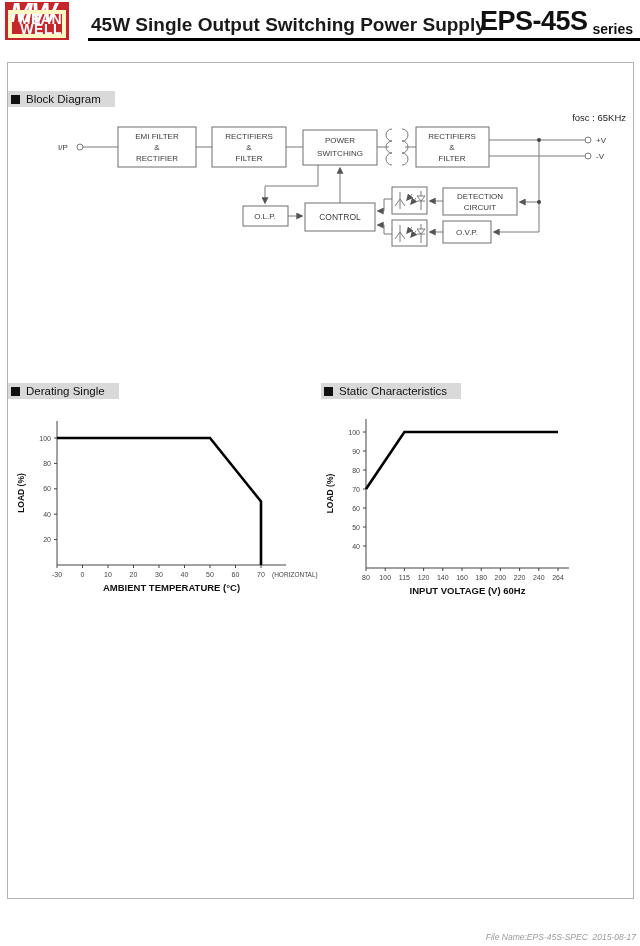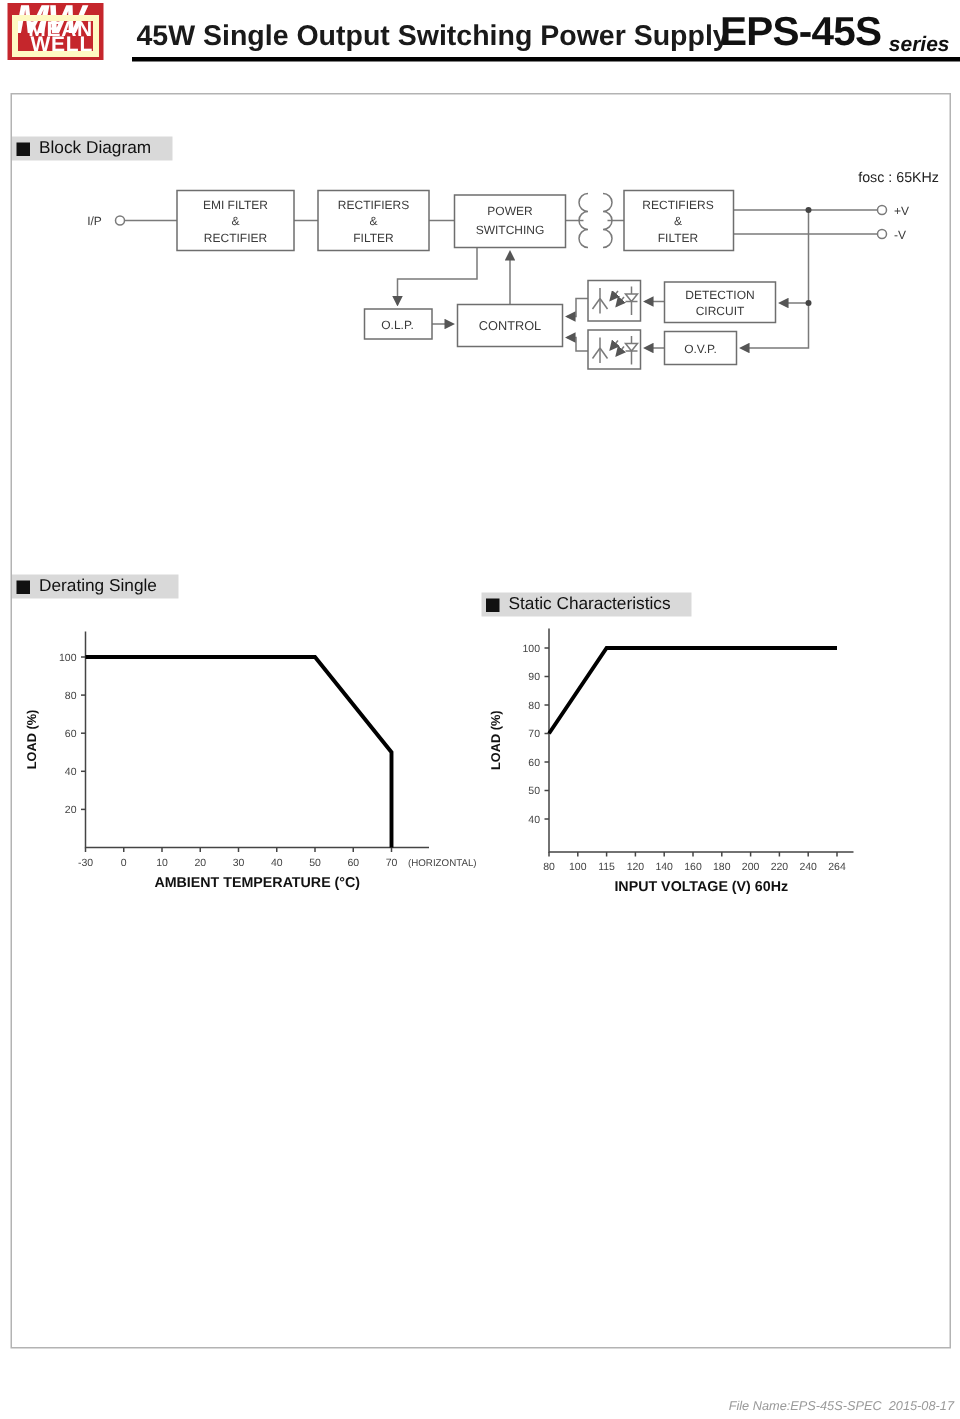--- a/index.html
+++ b/index.html
@@ -8,21 +8,21 @@
   
   .logo{position:absolute;left:5px;top:2px;width:64px;height:38px;background:#c5262c;}
   .logo-mw{position:absolute;top:-3px;left:5px;font-style:italic;font-weight:bold;
            font-size:27px;letter-spacing:-1px;color:#fff;line-height:1.05;}
   .logo-brand{position:absolute;left:3px;right:3px;bottom:2px;border:4px solid #fef9c3;
               font-size:14px;font-weight:bold;color:#fff;text-align:right;
               line-height:10px;letter-spacing:.5px;}
   .doc-title{position:absolute;left:91px;top:14px;font-size:19px;font-weight:bold;color:#1a1a1a;}
   .series{position:absolute;right:7px;top:6px;display:flex;align-items:flex-end;gap:5px;}
   .series-name{font-size:27px;font-weight:bold;letter-spacing:-0.5px;}
-  .series-suffix{font-size:14px;font-weight:bold;font-style:italic;}
+  .series-suffix{font-size:14px;font-weight:bold;}
   .title-rule{position:absolute;left:88px;top:38px;width:552px;height:3px;background:#000;}
   
   .frame{position:absolute;left:7px;top:62px;width:625px;height:835px;
          border:1px solid #b3b3b3;background:#fff;}
   
   .sec{position:absolute;display:flex;align-items:center;gap:6px;background:#d9d9d9;
        font-weight:normal;font-size:11.5px;color:#111;padding:2px 14px 2px 3px;}
   .sq{width:9px;height:9px;background:#111;display:inline-block;}
   
   .scene{position:absolute;left:0;top:0;pointer-events:none;font-family:inherit;}
@@ -49,21 +49,21 @@
   <div class="frame"></div>
 
   <div class="sec" style="left:8px;top:91px;">
     <span class="sq"></span>
     <span>Block Diagram</span>
   </div>
   <div class="sec" style="left:8px;top:383px;">
     <span class="sq"></span>
     <span>Derating Single</span>
   </div>
-  <div class="sec" style="left:321px;top:383px;margin-top:12px;">
+  <div class="sec" style="left:321px;top:383px;">
     <span class="sq"></span>
     <span>Static Characteristics</span>
   </div>
 
   <svg class="scene" width="640" height="946" viewBox="0 0 640 946">
     <defs>
       <marker id="arr" markerWidth="7" markerHeight="7" viewBox="0 0 8 8" refX="6.5" refY="4" orient="auto">
         <path d="M0,0L8,4L0,8Z" fill="#555"></path>
       </marker>
     </defs>

